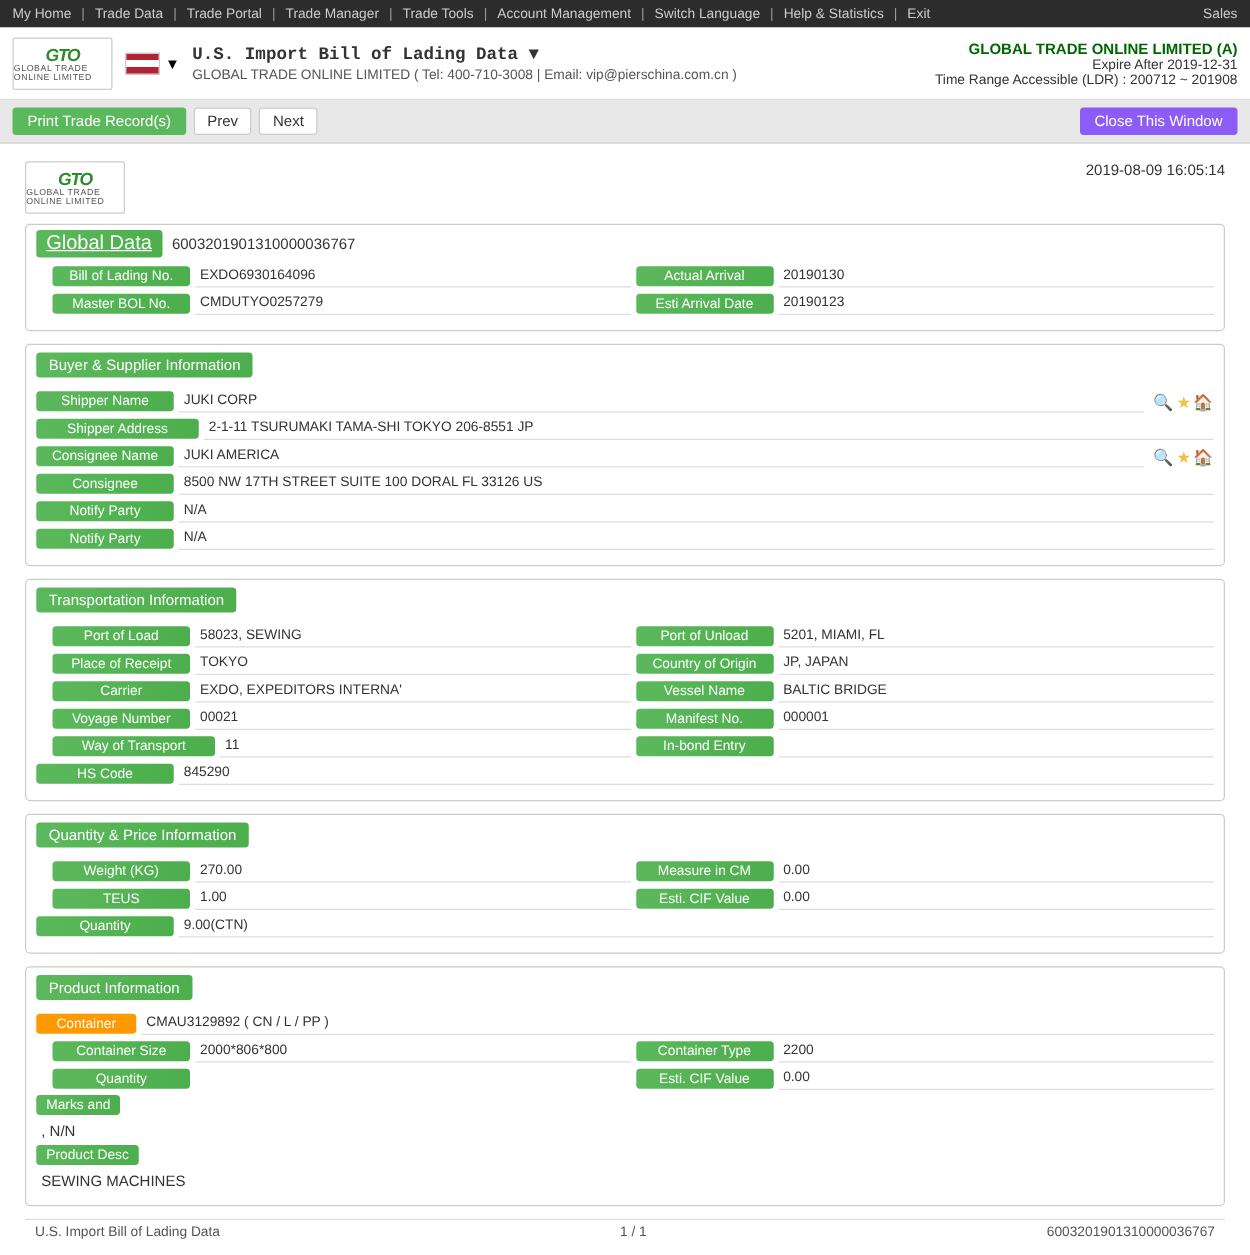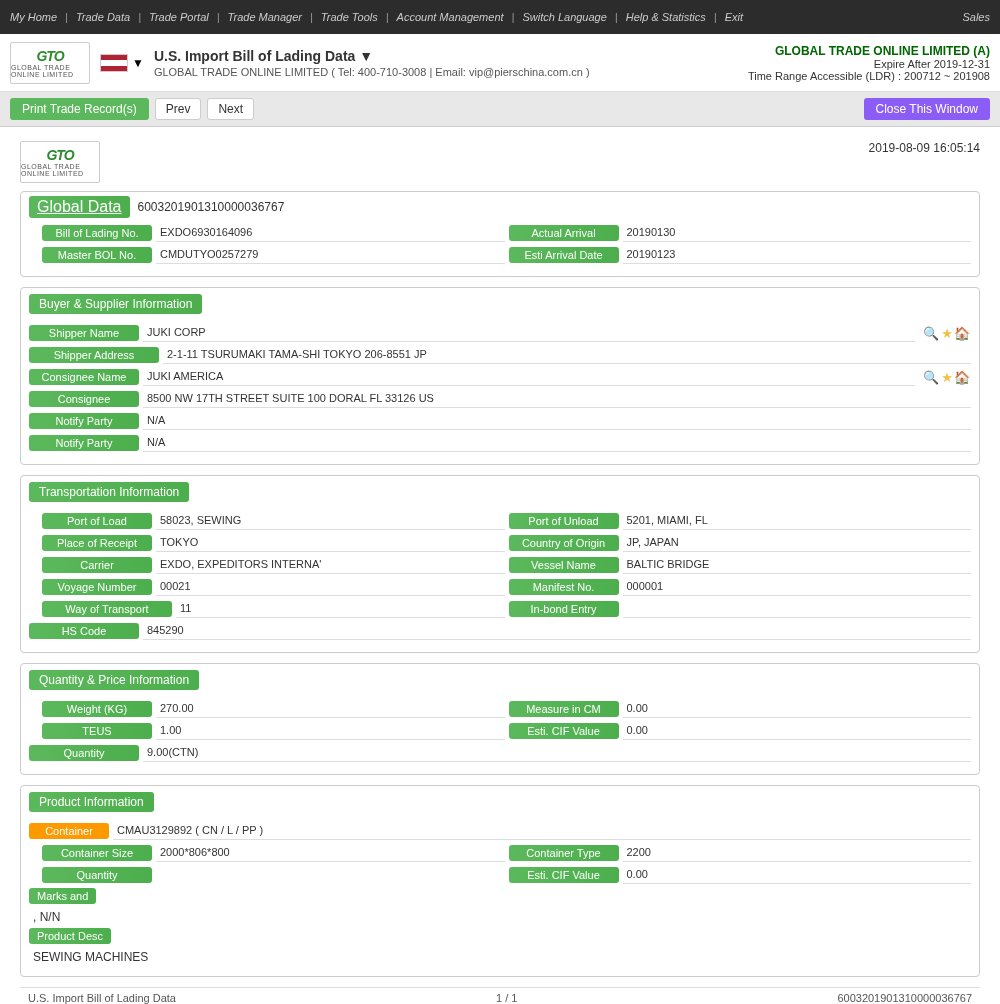--- a/index.html
+++ b/index.html
@@ -1,29 +1,29 @@
 <!DOCTYPE html>
 <html><head>
   <meta charset="utf-8">
   <style>
     * { margin: 0; padding: 0; box-sizing: border-box; }
     body { font-family: Arial, sans-serif; font-size: 12px; background: #f0f0f0; width: 1000px; }
 
     
-    .top-nav { background: #2c2c2c; color: #ccc; display: flex; align-items: center; padding: 0 4px; height: 34px; font-size: 11px; font-style: italic; }
+    .top-nav { background: #2c2c2c; color: #ccc; display: flex; align-items: center; padding: 0 4px; height: 22px; font-size: 11px; }
     .top-nav a { color: #ccc; text-decoration: none; padding: 0 6px; cursor: pointer; }
     .top-nav .sales { margin-left: auto; }
 
     
     .header { background: #fff; display: flex; align-items: center; padding: 4px 10px; border-bottom: 1px solid #ddd; height: 58px; }
     .logo { width: 80px; margin-right: 10px; }
     .flag-area { display: flex; align-items: center; margin-right: 10px; }
     .flag { width: 28px; height: 18px; background: linear-gradient(180deg, #B22234 33%, white 33%, white 66%, #B22234 66%); border: 1px solid #ccc; margin-right: 4px; position: relative; }
     .header-title { flex: 1; }
-    .header-title .main-title { font-size: 14px; font-weight: bold; color: #333; }
+    .header-title .main-title { font-size: 14px; font-weight: bold; color: #333; font-family: Liberation Mono, monospace; }
     .header-title .sub-title { font-size: 11px; color: #555; margin-top: 2px; }
     .header-right { text-align: right; font-size: 11px; }
     .header-right .company { color: #006600; font-weight: bold; font-size: 12px; }
     .header-right .expire { color: #333; }
 
     
     .action-bar { background: #e8e8e8; padding: 6px 10px; display: flex; align-items: center; gap: 6px; border-bottom: 1px solid #ccc; }
     .btn-print { background: #5cb85c; color: #fff; border: none; padding: 4px 12px; border-radius: 3px; cursor: pointer; font-size: 12px; }
     .btn-nav { background: #fff; color: #333; border: 1px solid #ccc; padding: 3px 10px; border-radius: 3px; cursor: pointer; font-size: 12px; }
     .btn-close { background: #8b5cf6; color: #fff; border: none; padding: 4px 12px; border-radius: 3px; cursor: pointer; font-size: 12px; margin-left: auto; }

